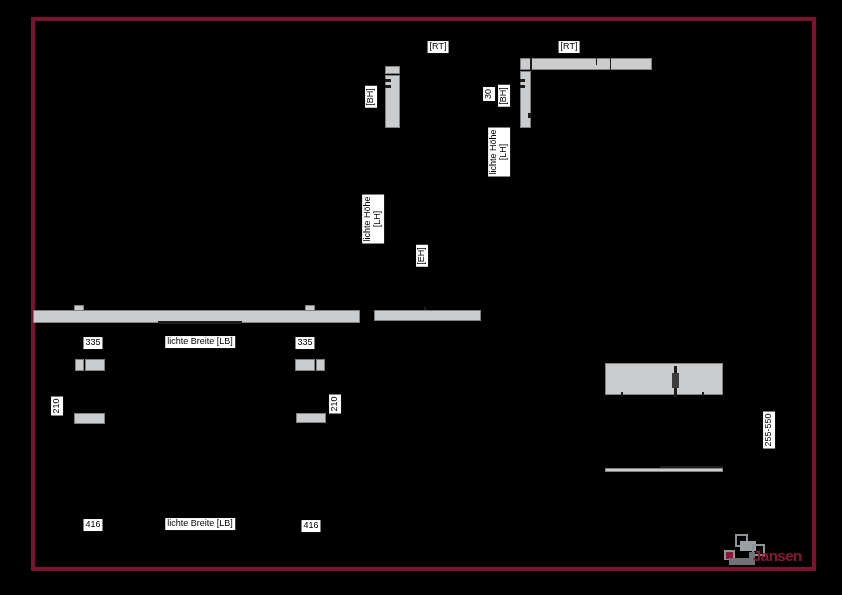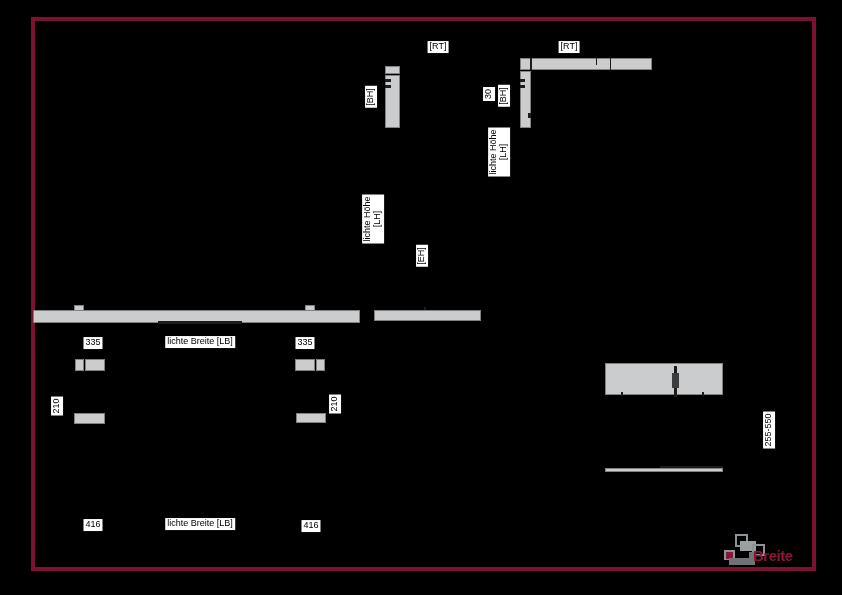--- a/index.html
+++ b/index.html
@@ -100,16 +100,16 @@
   <div class="lbl rot" style="left:769px; top:430px;">255-550</div>
 
   <div>
     <div class="outline-sq" style="left:735px; top:534px; width:13px; height:13px;"></div>
     <div style="position:absolute; left:740px; top:541px; width:16px; height:10px; background:#9aa0a2;"></div>
     <div class="outline-sq" style="left:752px; top:544px; width:13px; height:12px;"></div>
     <div class="outline-sq" style="left:724px; top:550px; width:11px; height:10px;"></div>
     <div style="position:absolute; left:726px; top:552px; width:7px; height:7px; background:#8c1638;"></div>
     <div style="position:absolute; left:729px; top:558px; width:26px; height:7px; background:#6f7375;"></div>
     <div style="position:absolute; left:749px; top:552px; width:6px; height:7px; background:#6f7375;"></div>
-    <div class="wordmark" style="left:753px; top:547px;">Breite</div>
+    <div class="wordmark" style="left:753px; top:547px;">Jansen</div>
   </div>
 
 </div>
 
 </body></html>

